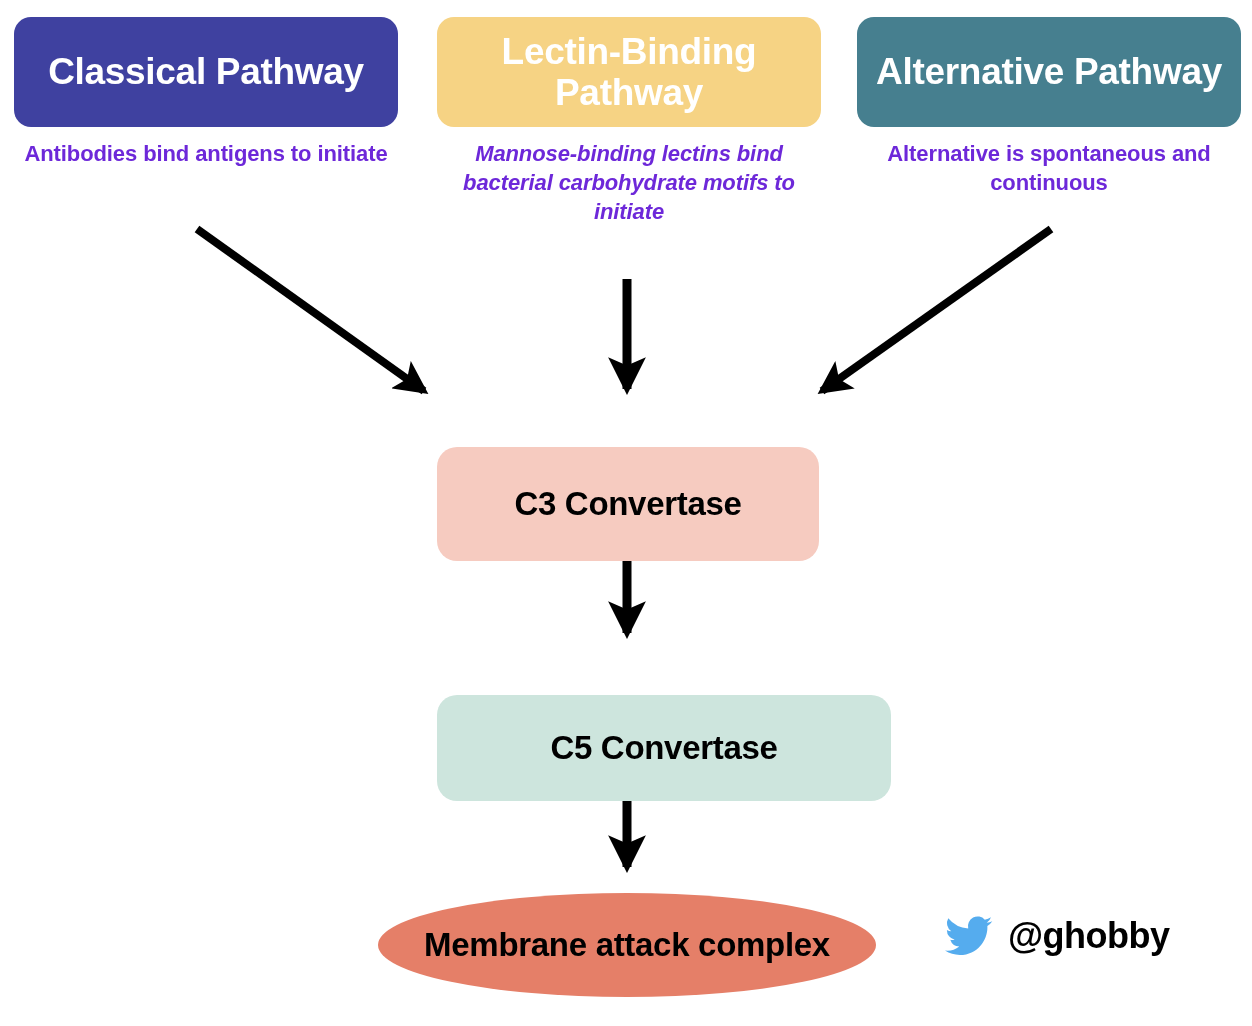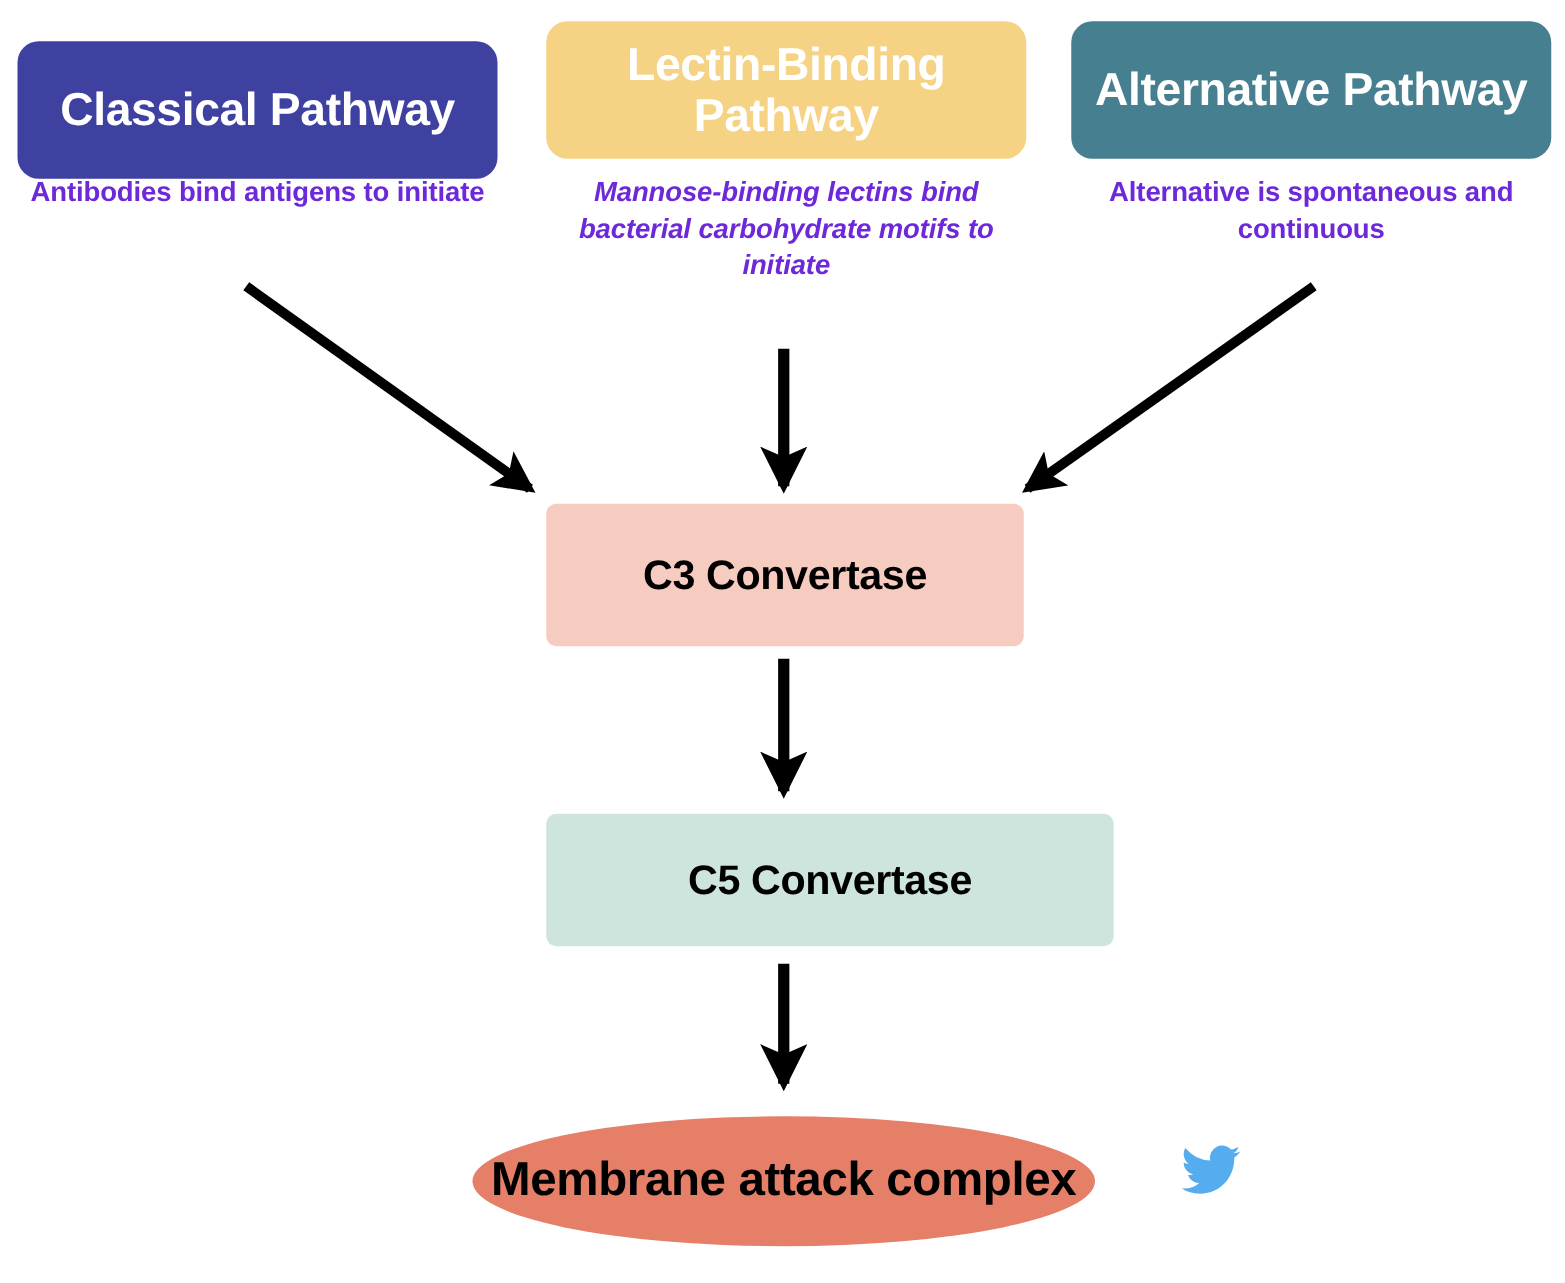--- a/index.html
+++ b/index.html
@@ -33,21 +33,21 @@
     box-sizing: border-box;
     padding: 4px 14px;
   }
   .pathway-title {
     color: #ffffff;
     font-size: 37px;
     font-weight: bold;
     line-height: 1.12;
     letter-spacing: -0.3px;
   }
-  #box-classical   { left: 14px;  top: 17px; background: #3f41a0; margin-top: 16px; }
+  #box-classical   { left: 14px;  top: 17px; background: #3f41a0; }
   #box-lectin      { left: 437px; top: 17px; background: #f6d384; }
   #box-alternative { left: 857px; top: 17px; background: #467f8f; }
 
   
   .caption {
     position: absolute;
     text-align: center;
     color: #6d28d9;
     font-size: 22px;
     font-weight: bold;
@@ -58,22 +58,23 @@
   #caption-lectin      { left: 437px; top: 139px; width: 384px; font-style: italic; }
   #caption-alternative { left: 857px; top: 139px; width: 384px; }
 
   
   .node-box {
     position: absolute;
     display: flex;
     align-items: center;
     justify-content: center;
     text-align: center;
-    border-radius: 8px;
+    border-radius: 20px;
     box-sizing: border-box;
+    margin-top: 44px;
   }
   .node-label {
     color: #000000;
     font-size: 33px;
     font-weight: bold;
     line-height: 1.15;
     letter-spacing: -0.3px;
   }
   #node-c3 {
     left: 437px; top: 403px;
@@ -92,21 +93,21 @@
     left: 378px; top: 893px;
     width: 498px; height: 104px;
     background: #e57f68;
     border-radius: 50%;
     display: flex;
     align-items: center;
     justify-content: center;
     text-align: center;
   }
   #node-mac .node-label {
-    font-size: 38px;
+    font-size: 33px;
     line-height: 1.25;
   }
 
   
   #arrows {
     position: absolute;
     left: 0; top: 0;
     width: 1252px;
     height: 1026px;
     pointer-events: none;
@@ -177,15 +178,16 @@
   </div>
 
   <div id="node-mac">
     <span class="node-label">Membrane attack complex</span>
   </div>
 
   <div id="twitter-credit">
     <svg width="58" height="48" viewBox="0 0 24 24">
       <path fill="#55acee" d="M23.64 4.57c-.87.39-1.8.65-2.78.76a4.85 4.85 0 0 0 2.13-2.68c-.94.56-1.98.96-3.08 1.18A4.84 4.84 0 0 0 11.6 8.2 13.74 13.74 0 0 1 1.64 3.16a4.84 4.84 0 0 0 1.5 6.46 4.8 4.8 0 0 1-2.19-.61v.06a4.84 4.84 0 0 0 3.88 4.75 4.86 4.86 0 0 1-2.19.08 4.85 4.85 0 0 0 4.52 3.36A9.71 9.71 0 0 1 0 19.29a13.7 13.7 0 0 0 7.42 2.18c8.9 0 13.78-7.38 13.78-13.78l-.02-.63a9.83 9.83 0 0 0 2.46-2.49z"></path>
     </svg>
+    <span id="twitter-handle">@ghobby</span>
   </div>
 
 </div>
 
 </body></html>

